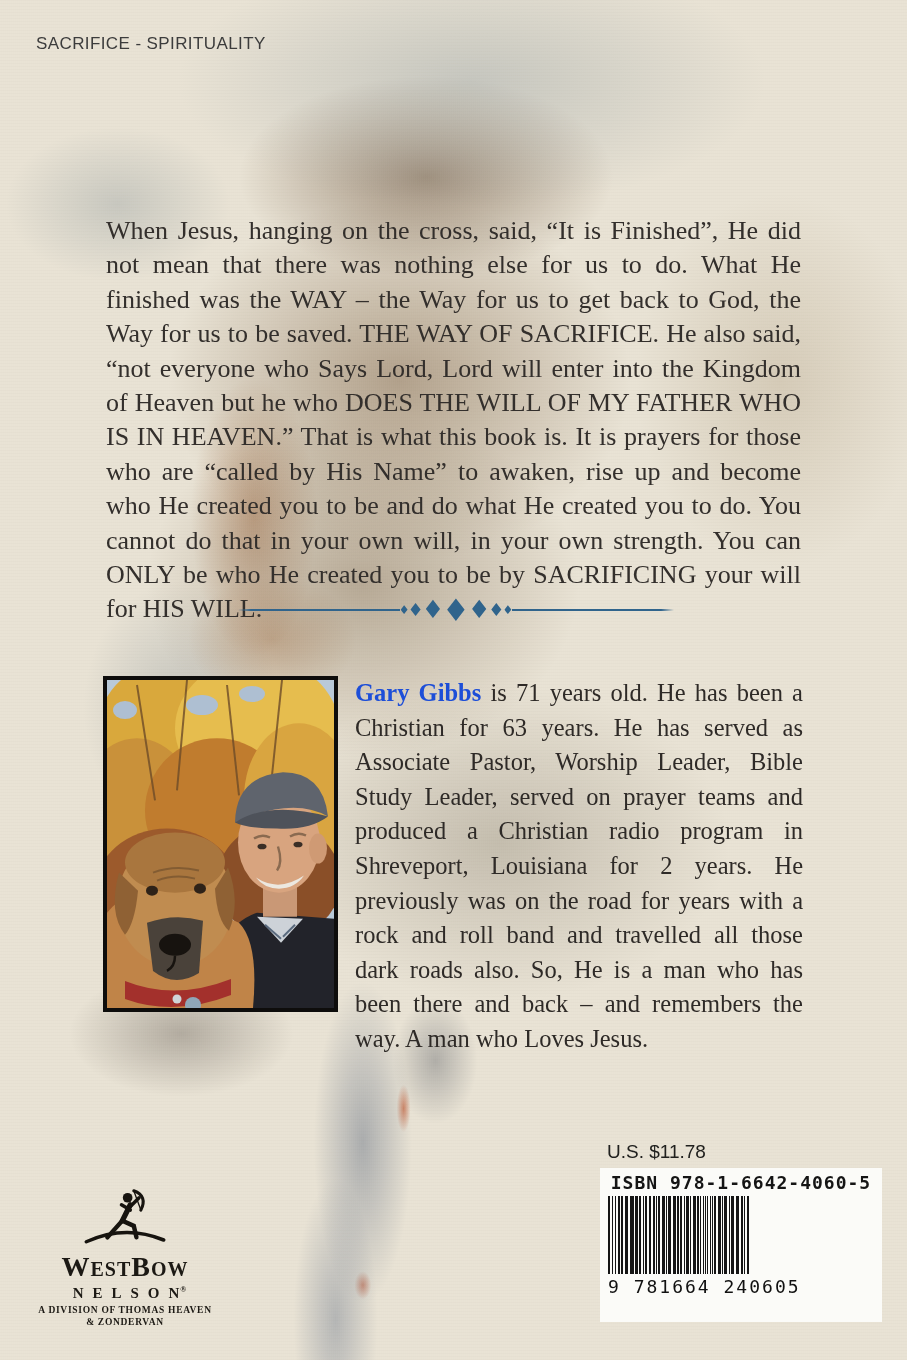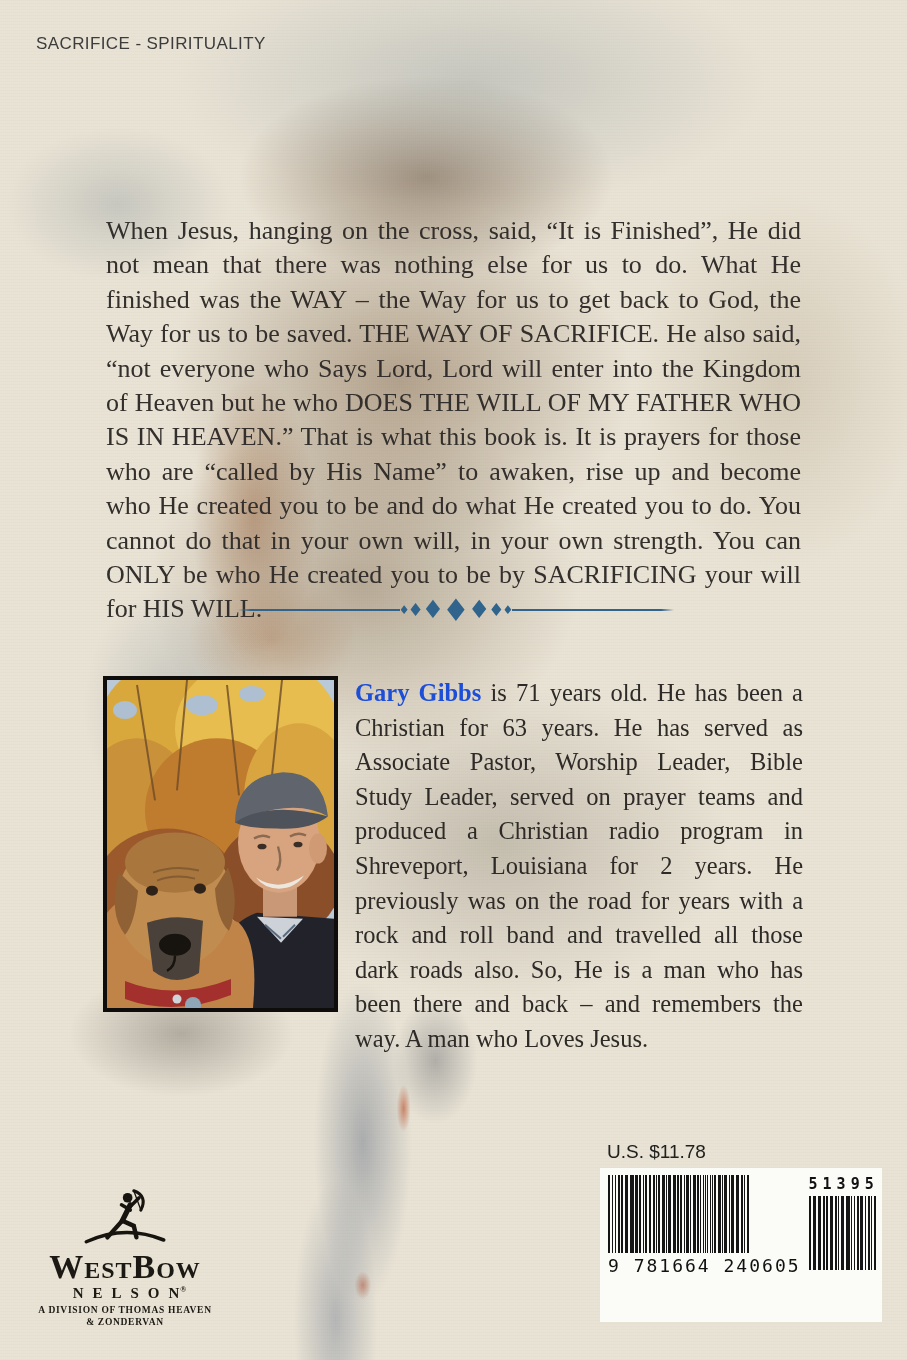--- a/index.html
+++ b/index.html
@@ -53,21 +53,21 @@
   .bio{position:absolute;left:103px;top:676px;width:702px;display:flex;gap:17px;}
   .photo{width:235px;height:336px;border:4px solid #0e0d0c;box-sizing:border-box;
     background:#b9c9d8;flex:0 0 auto;}
   .photo svg{display:block;width:100%;height:100%;}
   .bio-text{width:448px;margin:0;font-size:24.5px;line-height:34.6px;
     text-align:justify;color:#2e2a27;}
   .bio-text b{font-weight:700;color:#1d4ed8;}
   
   .publisher{position:absolute;left:24px;top:1186px;width:202px;text-align:center;color:#1c1914;}
   .publisher svg{display:block;margin:0 auto 2px;}
-  .wordmark{font-variant:small-caps;font-size:34px;font-weight:600;letter-spacing:1px;line-height:30px;}
+  .wordmark{font-variant:small-caps;font-size:28px;font-weight:600;letter-spacing:1px;line-height:30px;}
   .pressline{font-size:15px;font-weight:600;letter-spacing:9px;margin:3px 0 2px 9px;}
   .pressline sup{font-size:8px;letter-spacing:0;margin-left:-8px;}
   .division{font-size:9.5px;font-weight:700;letter-spacing:.7px;line-height:12px;}
   
   .price{position:absolute;left:607px;top:1141px;
     font-family:"Liberation Sans", sans-serif;font-size:19px;color:#20201e;}
   .barcode{position:absolute;left:600px;top:1168px;width:282px;height:154px;
     background:#fbfbf8;box-sizing:border-box;padding:4px 8px 6px;}
   .isbn{font-family:"DejaVu Sans Mono", monospace;font-size:18px;font-weight:700;
     letter-spacing:1px;color:#151515;text-align:center;white-space:nowrap;}
@@ -191,20 +191,21 @@
     </svg>
     <div class="wordmark">WestBow</div>
     <div class="pressline"><span>NELSON</span><sup>®</sup></div>
     <div class="division">A DIVISION OF THOMAS HEAVEN</div>
     <div class="division">&amp; ZONDERVAN</div>
   </div>
 
   <div class="price">U.S. $11.78</div>
 
   <div class="barcode">
+    <div class="isbn">ISBN 978-1-6642-4060-5</div>
     <div class="bc-row">
       <div class="main-bc">
         <div class="bars">
             <i style="width: 2px; margin-right: 2px;"></i>
             <i style="width: 1px; margin-right: 2px;"></i>
             <i style="width: 1px; margin-right: 2px;"></i>
             <i style="width: 2px; margin-right: 1px;"></i>
             <i style="width: 2px; margin-right: 2px;"></i>
             <i style="width: 3px; margin-right: 2px;"></i>
             <i style="width: 4px; margin-right: 1px;"></i>
@@ -239,38 +240,15 @@
             <i style="width: 3px; margin-right: 2px;"></i>
             <i style="width: 1px; margin-right: 1px;"></i>
             <i style="width: 3px; margin-right: 2px;"></i>
             <i style="width: 3px; margin-right: 2px;"></i>
             <i style="width: 2px; margin-right: 1px;"></i>
             <i style="width: 1px; margin-right: 2px;"></i>
             <i style="width: 2px;"></i>
           </div>
         <div class="ean-digits">9 781664 240605</div>
       </div>
-      <div class="supp-bc">
-        <div class="supp-digits">51395</div>
-        <div class="bars">
-            <i style="width: 2px; margin-right: 2px;"></i>
-            <i style="width: 3px; margin-right: 2px;"></i>
-            <i style="width: 3px; margin-right: 2px;"></i>
-            <i style="width: 2px; margin-right: 1px;"></i>
-            <i style="width: 2px; margin-right: 2px;"></i>
-            <i style="width: 3px; margin-right: 2px;"></i>
-            <i style="width: 2px; margin-right: 1px;"></i>
-            <i style="width: 1px; margin-right: 2px;"></i>
-            <i style="width: 3px; margin-right: 2px;"></i>
-            <i style="width: 4px; margin-right: 1px;"></i>
-            <i style="width: 1px; margin-right: 2px;"></i>
-            <i style="width: 1px; margin-right: 2px;"></i>
-            <i style="width: 2px; margin-right: 1px;"></i>
-            <i style="width: 3px; margin-right: 2px;"></i>
-            <i style="width: 1px; margin-right: 2px;"></i>
-            <i style="width: 2px; margin-right: 1px;"></i>
-            <i style="width: 1px; margin-right: 2px;"></i>
-            <i style="width: 2px;"></i>
-          </div>
-      </div>
     </div>
   </div>
 </div>
 
 </body></html>

